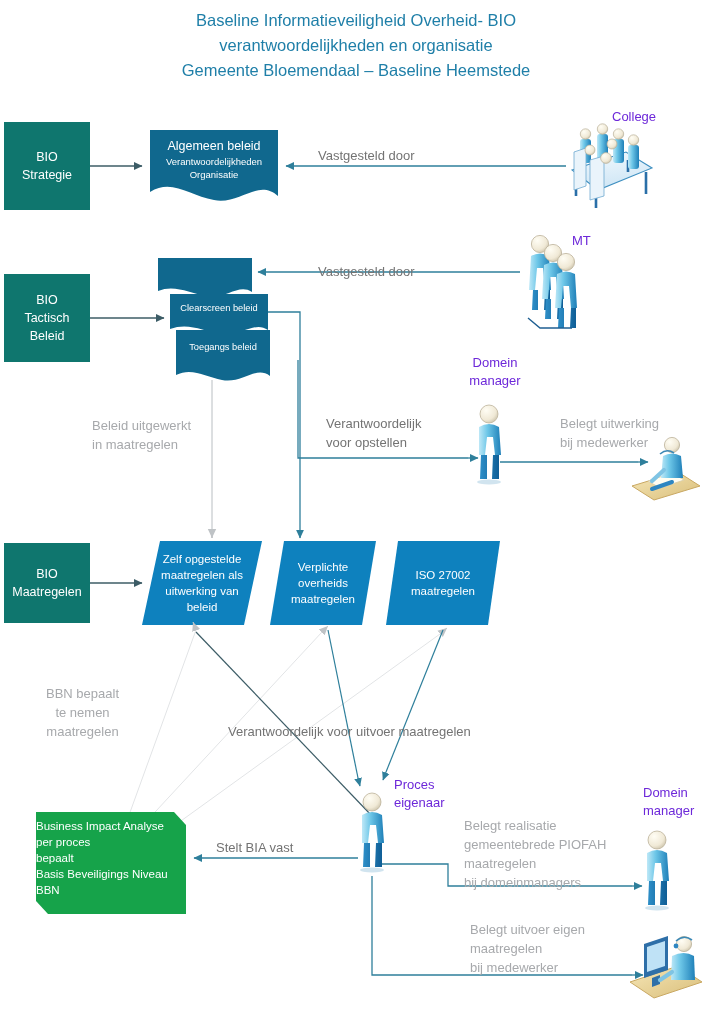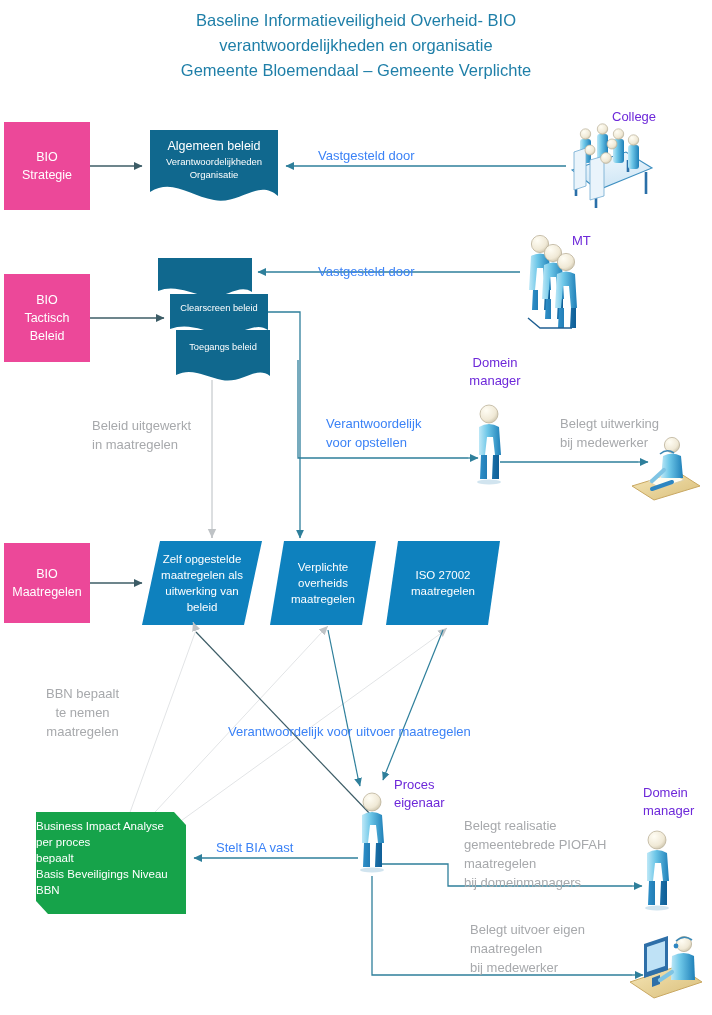--- a/index.html
+++ b/index.html
@@ -15,21 +15,21 @@
 
   
   #title{
     left:0;top:8px;width:712px;text-align:center;
     color:#1F7FA8;font-size:16.5px;line-height:25px;font-weight:400;
   }
   #title div{white-space:nowrap;}
 
   
   .bio-box{
-    background:#ec4899;color:#ffffff;display:flex;align-items:center;
+    background:#0f766e;color:#ffffff;display:flex;align-items:center;
     justify-content:center;text-align:center;font-size:12.5px;line-height:18px;
   }
   
   .doc{
     position:absolute;color:#ffffff;text-align:center;
   }
   .doc .doc-txt{position:absolute;left:0;width:100%;}
 
   
   .para{
@@ -37,33 +37,33 @@
     text-align:center;font-size:11.5px;line-height:16px;
   }
 
   
   #bia-text{
     position:absolute;color:#ffffff;text-align:left;font-size:11.5px;line-height:16px;
   }
 
   
   .lbl{position:absolute;white-space:pre-line;}
-  .lbl-red{color:#3b82f6;font-size:13px;line-height:19px;}
+  .lbl-red{color:#737373;font-size:13px;line-height:19px;}
   .lbl-gray{color:#A7A9AC;font-size:13px;line-height:19px;}
   .lbl-blue{color:#6d28d9;font-size:13px;line-height:18px;}
 </style>
 </head>
 <body>
 
 <div class="stage">
 
   <div class="abs" id="title">
     <div>Baseline Informatieveiligheid Overheid- BIO</div>
     <div>verantwoordelijkheden en organisatie</div>
-    <div>Gemeente Bloemendaal – Gemeente Verplichte</div>
+    <div>Gemeente Bloemendaal – Baseline Heemstede</div>
   </div>
 
   <svg class="svg-layer" viewBox="0 0 712 1015" xmlns="http://www.w3.org/2000/svg">
     <defs>
       <marker id="ar-teal" markerWidth="9" markerHeight="9" refX="8" refY="4.5" orient="auto" markerUnits="userSpaceOnUse">
         <path d="M0,0.6 L8.5,4.5 L0,8.4 z" fill="#2E7F9B"></path>
       </marker>
       <marker id="ar-dark" markerWidth="9" markerHeight="9" refX="8" refY="4.5" orient="auto" markerUnits="userSpaceOnUse">
         <path d="M0,0.6 L8.5,4.5 L0,8.4 z" fill="#3C5C66"></path>
       </marker>

